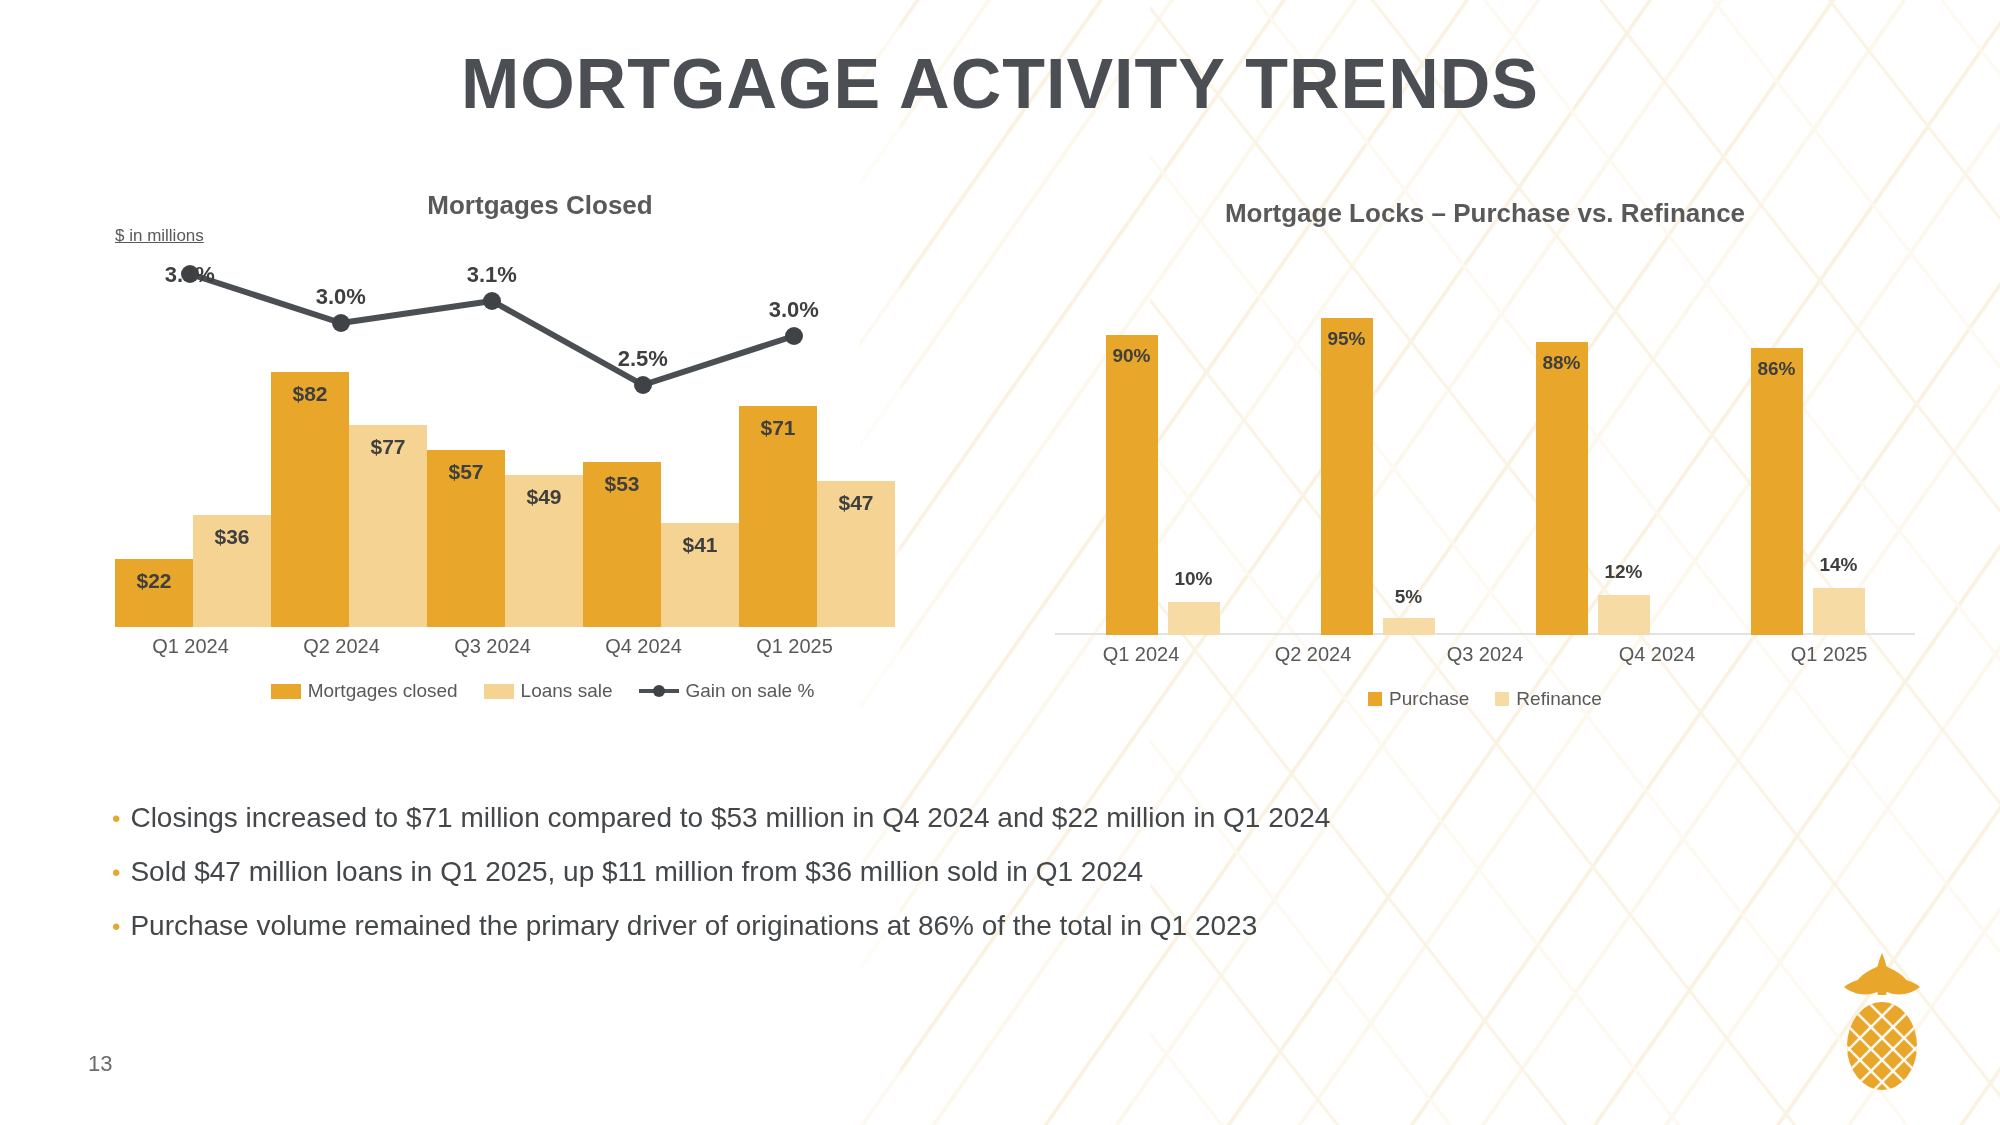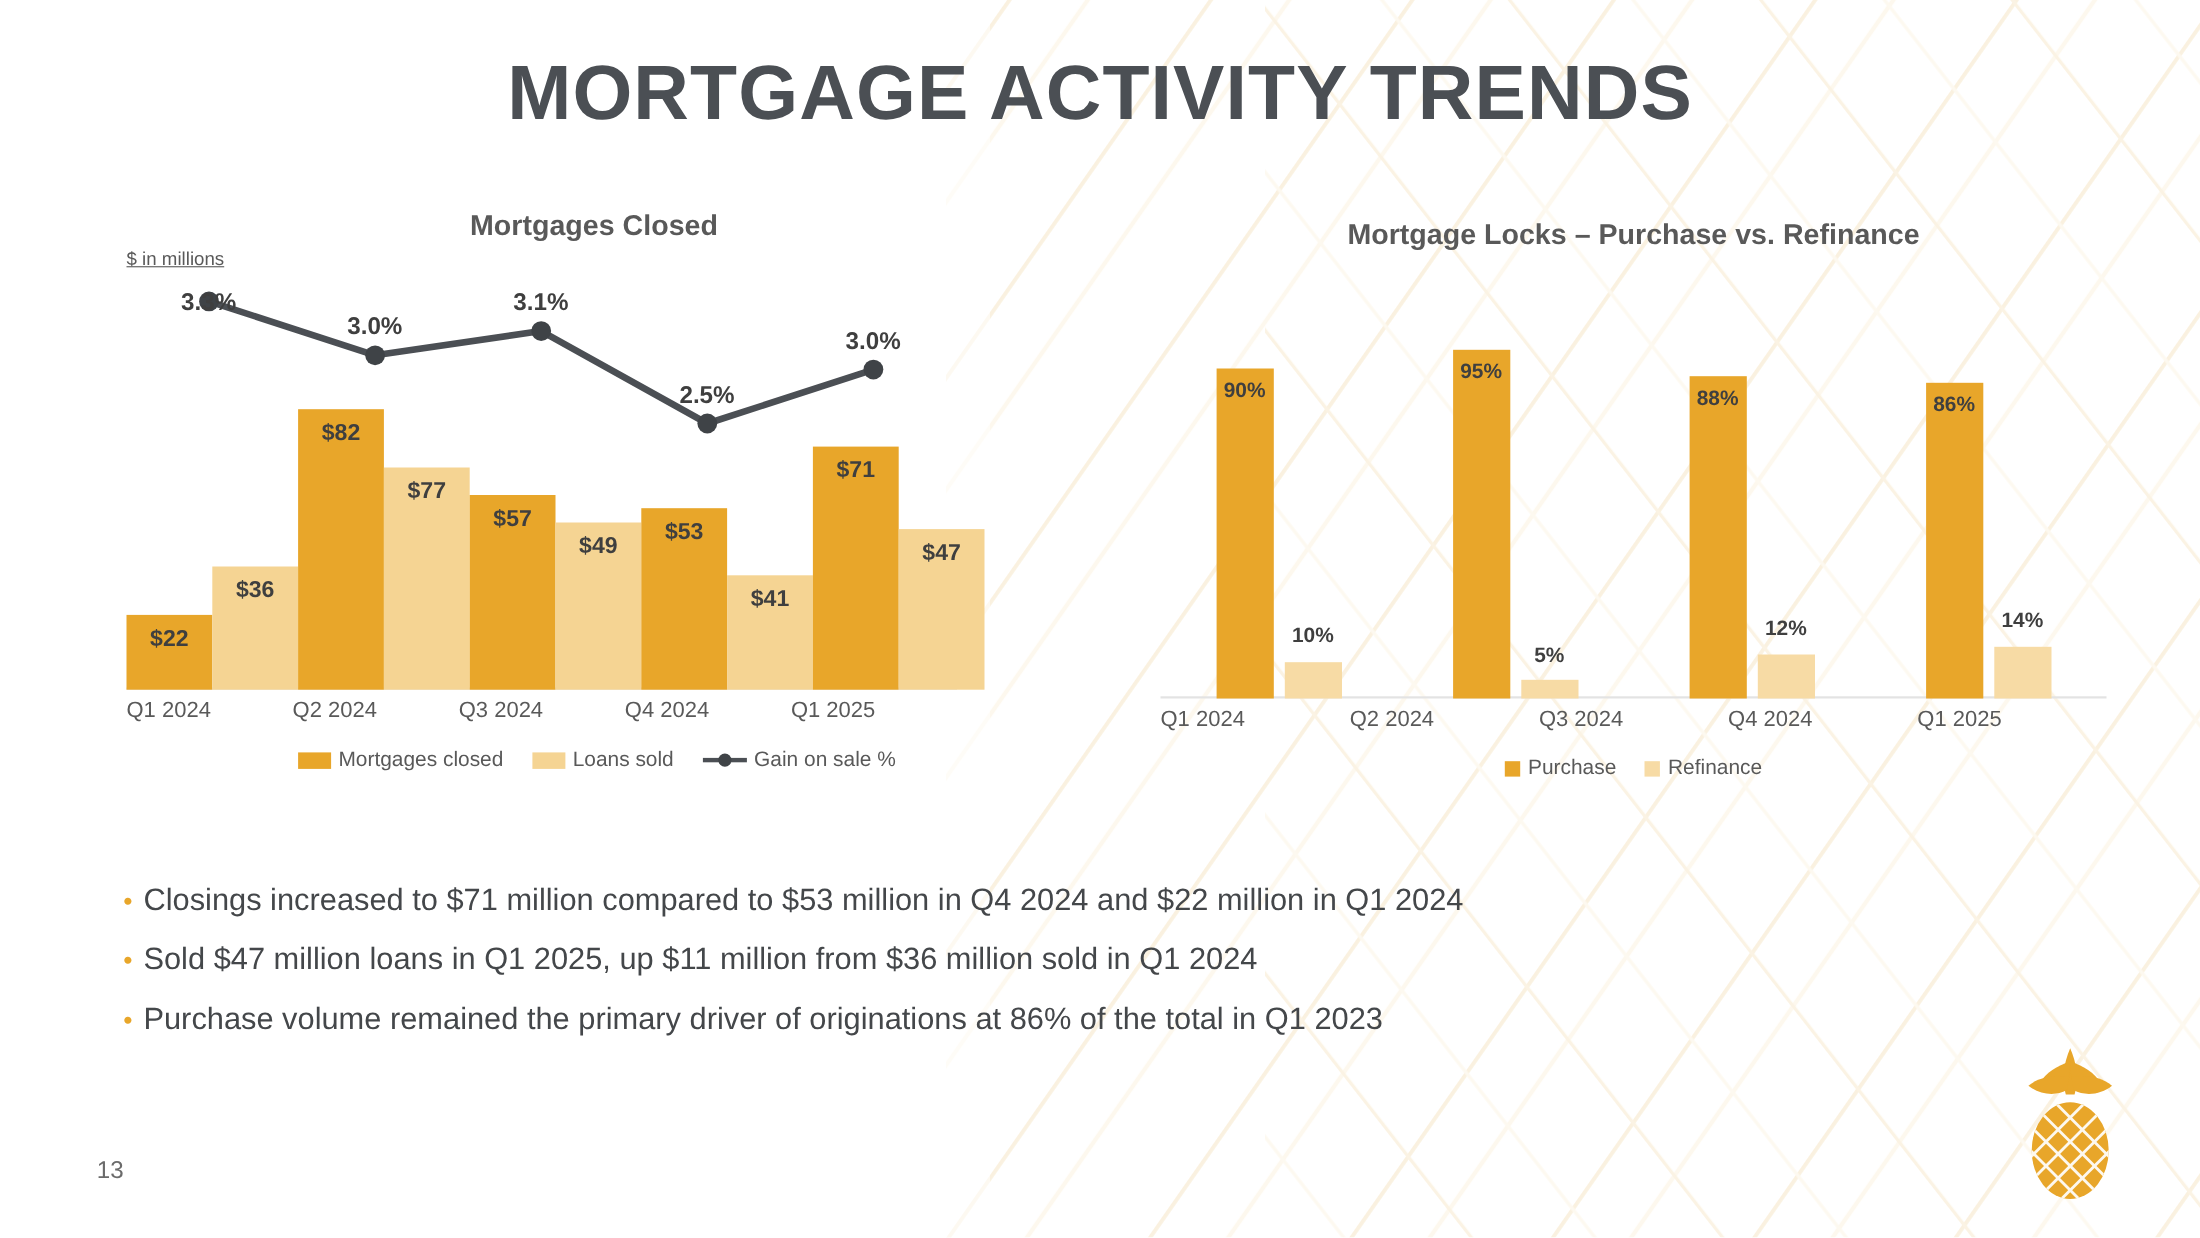--- a/index.html
+++ b/index.html
@@ -142,20 +142,21 @@
 
   
   .xaxis {
     display: flex;
     margin-top: 8px;
   }
   #chart-left .xaxis  { margin-left: 55px; margin-right: 120px; }
   #chart-right .xaxis { margin-left: 35px; margin-right: 35px; }
   .xaxis .tick {
     flex: 1 1 0;
+    text-align: center;
     font-size: 20px;
     color: #595959;
   }
 
   
   .legend {
     display: flex;
     justify-content: center;
     align-items: center;
     gap: 26px;
@@ -346,21 +347,21 @@
     <div class="tick">Q1 2025</div>
   </div>
 
   <div class="legend">
     <div class="legend-item">
       <span class="swatch" style="background:#e8a62a"></span>
       <span>Mortgages closed</span>
     </div>
     <div class="legend-item">
       <span class="swatch" style="background:#f5d493"></span>
-      <span>Loans sold</span>
+      <span>Loans sale</span>
     </div>
     <div class="legend-item">
       <span class="swatch-line"></span>
       <span>Gain on sale %</span>
     </div>
   </div>
 </div>
 
 <div id="chart-right" class="chart-panel">
   <div class="chart-title">Mortgage Locks – Purchase vs. Refinance</div>

